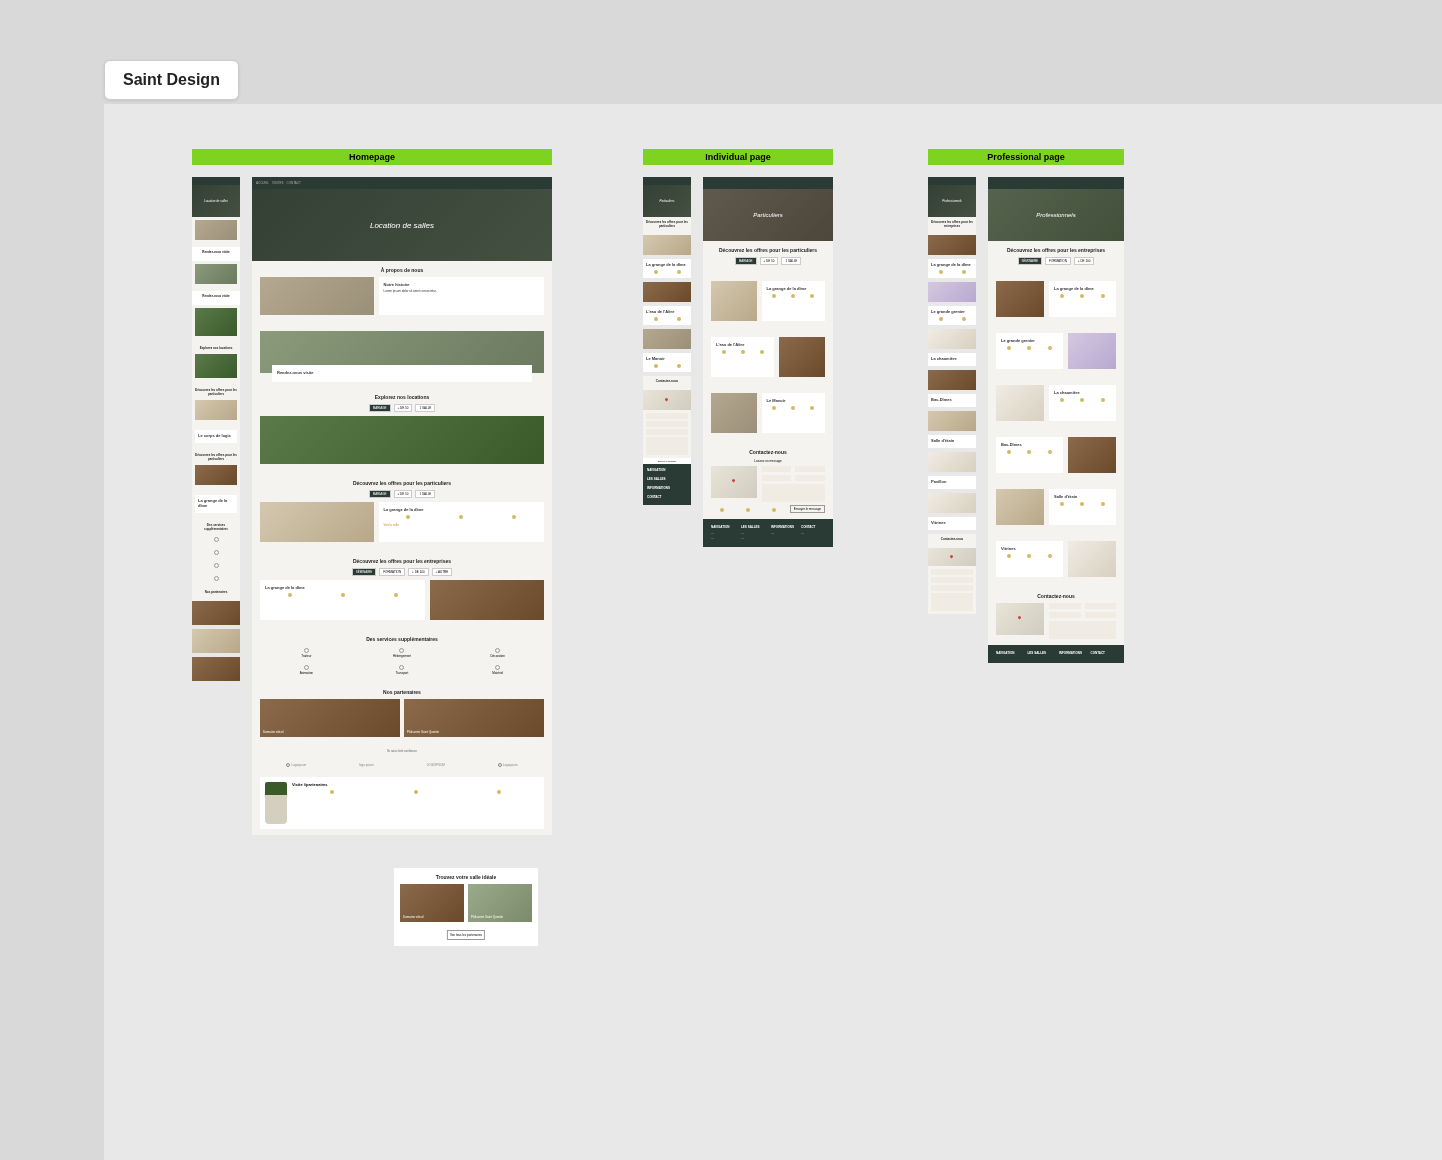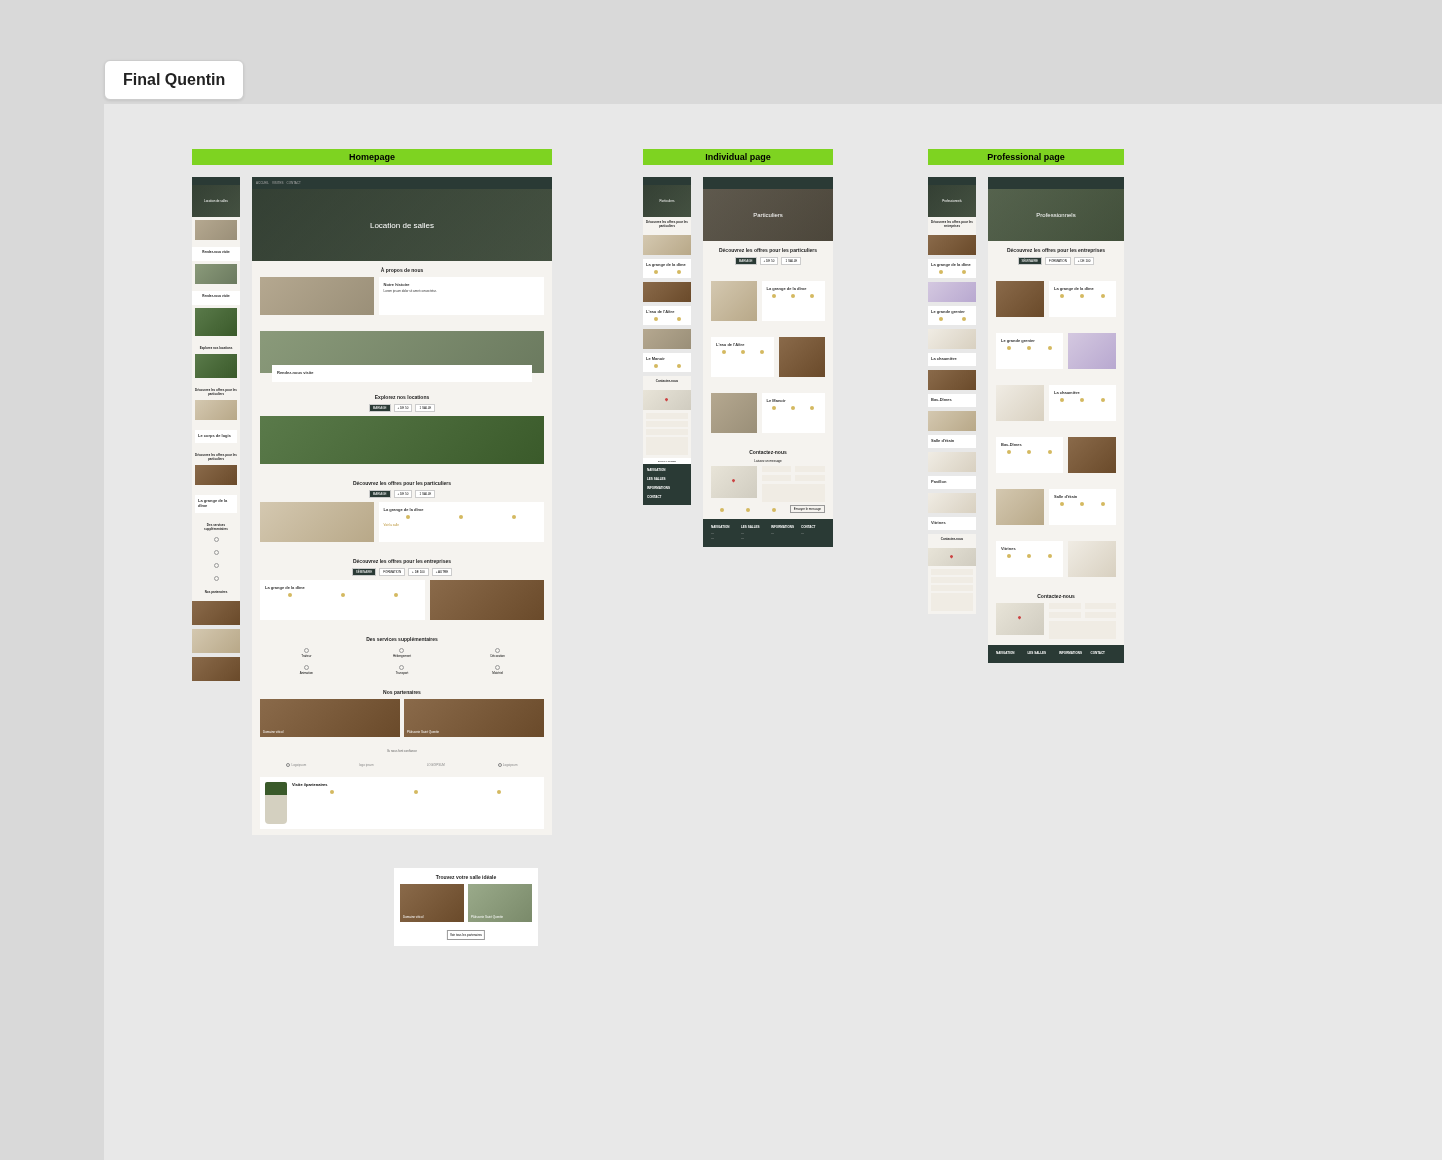--- a/index.html
+++ b/index.html
@@ -12,21 +12,21 @@
 .green-header { background: #7ed321; color: #000; font-size: 9px; font-weight: 700; text-align: center; padding: 3px 0; margin-bottom: 12px; }
 
 .page-group { position: absolute; }
 .page-group.homepage { left: 88px; width: 360px; }
 .page-group.individual { left: 539px; width: 190px; }
 .page-group.professional { left: 824px; width: 196px; }
 
 .mockup-col { display: flex; gap: 12px; }
 .mockup-desktop { flex: 1; background: #f5f3ef; }
 
-.hero { background: linear-gradient(rgba(30,40,35,0.5), rgba(30,40,35,0.5)), linear-gradient(135deg, #4a5845, #6b7a5f); height: 52px; display: flex; flex-direction: column; align-items: center; justify-content: center; color: #fff; font-size: 6px; position: relative; }
+.hero { background: linear-gradient(rgba(30,40,35,0.5), rgba(30,40,35,0.5)), linear-gradient(135deg, #4a5845, #6b7a5f); height: 52px; display: flex; flex-direction: column; align-items: center; justify-content: center; color: #fff; font-size: 6px; font-style: italic; position: relative; }
 .hero.mobile { height: 42px; font-size: 4px; }
 .hero.tall { height: 72px; font-size: 8px; }
 
 .nav-strip { background: #2a3a35; height: 12px; display: flex; align-items: center; padding: 0 4px; gap: 3px; }
 .nav-strip .n { color: #aaa; font-size: 3px; }
 .nav-strip.mobile { height: 8px; }
 
 .section { padding: 6px 8px; background: #f5f3ef; }
 .section.white { background: #fff; }
 .section-title { font-size: 5px; font-weight: 600; text-align: center; margin-bottom: 4px; color: #222; }
@@ -85,21 +85,21 @@
 .mobile-stack .hero { font-size: 3px; height: 32px; }
 .mobile-stack .section { padding: 3px; }
 .mobile-stack .section-title { font-size: 3px; }
 .mobile-stack .img-block { height: 20px; }
 .mobile-stack .card { font-size: 2px; padding: 3px; }
 .mobile-stack .footer { flex-direction: column; gap: 3px; font-size: 2px; padding: 4px; }
 </style>
 </head>
 <body>
 
-<div class="tag-label">Final Quentin</div>
+<div class="tag-label">Saint Design</div>
 
 <div class="canvas-area">
 
   <div class="page-group homepage">
     <div class="green-header">Homepage</div>
     <div class="mockup-col">
 
       <div class="mobile-stack">
         <div class="nav-strip mobile"></div>
         <div class="hero mobile">Location de salles</div>

